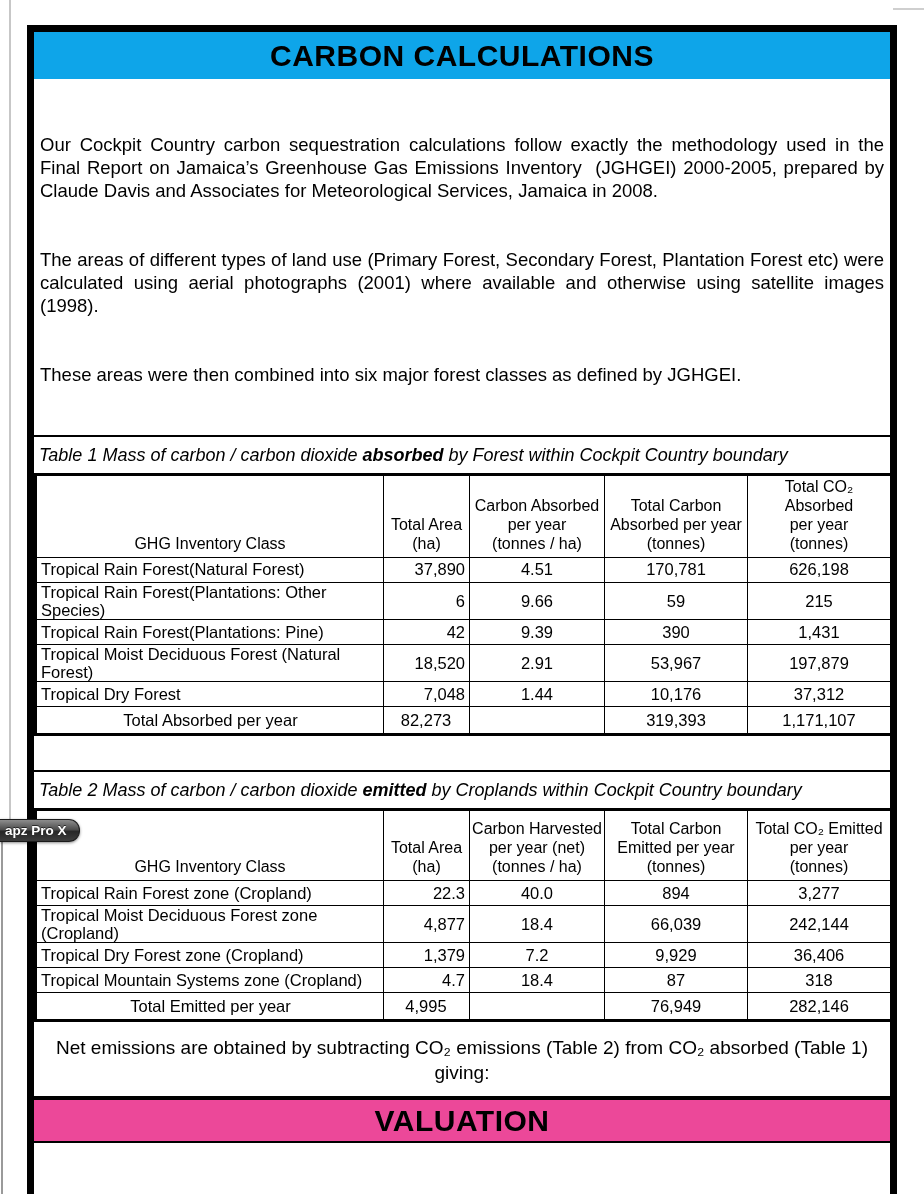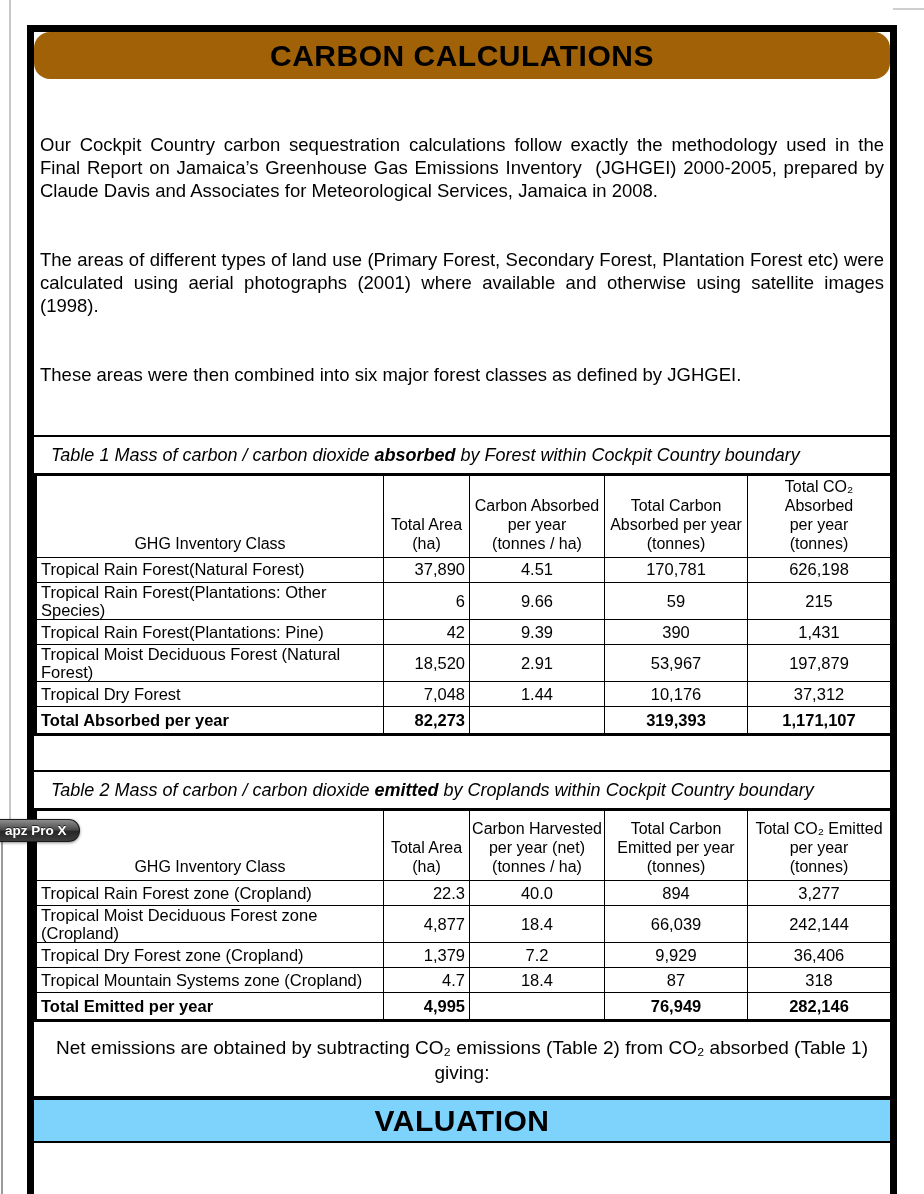--- a/index.html
+++ b/index.html
@@ -19,37 +19,37 @@
   .red-bar{
     height:47px;display:flex;align-items:center;justify-content:center;
     font-weight:bold;font-size:30px;letter-spacing:.5px;
   }
   .intro{padding:8px 6px 3px 6px;font-size:18.5px;line-height:23px;
     text-align:justify;white-space:pre-wrap;}
   .intro p{margin:0;}
 
   .caption{
     border-top:2px solid #000;font-style:italic;font-size:18px;
-    padding:8px 4px 7px 17px;
+    padding:8px 4px 7px 5px;
   }
   .caption-t2{margin-top:34px;}
 
   table{border-collapse:collapse;width:100%;table-layout:fixed;
     border:3px solid #000;font-size:16.5px;}
   th,td{border:1px solid #000;overflow:hidden;}
   thead th{
     vertical-align:bottom;text-align:center;font-weight:normal;
     height:64px;padding:2px 2px 3px 2px;line-height:1.18;font-size:16px;
     white-space:pre-line;
   }
   tbody td{height:24px;padding:0 3px;line-height:1.1;}
   td.c0{text-align:left;padding-left:4px;}
   td.c1{text-align:right;padding-right:4px;}
   td.c2,td.c3,td.c4{text-align:center;}
-  tr.total-row td{font-weight:bold;height:26px;}
+  tr.total-row td{font-weight:normal;height:26px;text-align:center;}
 
   .net{text-align:center;padding:13px 4px 11px 4px;font-size:19px;line-height:25px;}
   .net-line2{font-weight:bold;}
 
   .green-bar{
     border-top:4px solid #000;border-bottom:2px solid #000;
     height:41px;display:flex;align-items:center;justify-content:center;
     font-weight:bold;font-size:30px;letter-spacing:.5px;
   }
 
@@ -69,21 +69,21 @@
 </style>
 </head>
 <body>
 
 <div class="edge-v"></div>
 <div class="edge-v2"></div>
 <div class="edge-h"></div>
 
 <div class="frame">
 
-  <div class="red-bar" style="background-color: #a16207; border-radius: 16px;">
+  <div class="red-bar" style="background-color: #0ea5e9;">
     <span>CARBON CALCULATIONS</span>
   </div>
 
   <div class="intro">
     <p>Our Cockpit Country carbon sequestration calculations follow exactly the methodology used in the Final Report on Jamaica’s Greenhouse Gas Emissions Inventory  (JGHGEI) 2000-2005, prepared by Claude Davis and Associates for Meteorological Services, Jamaica in 2008.</p>
     <p>The areas of different types of land use (Primary Forest, Secondary Forest, Plantation Forest etc) were calculated using aerial photographs (2001) where available and otherwise using satellite images (1998).</p>
     <p>These areas were then combined into six major forest classes as defined by JGHGEI.</p>
   </div>
 
   <div class="caption"><span>Table 1  Mass of carbon / carbon dioxide </span><span class="seg-b">absorbed</span><span> by Forest within Cockpit Country boundary</span></div>
@@ -220,21 +220,21 @@
           <td class="c3">76,949</td>
           <td class="c4">282,146</td>
         </tr>
       </tbody>
   </table>
 
   <div class="net">
     <div>Net emissions are obtained by subtracting CO₂ emissions (Table 2) from CO₂ absorbed (Table 1) giving:</div>
   </div>
 
-  <div class="green-bar" style="background-color: #7dd3fc;">
+  <div class="green-bar" style="background-color: #ec4899;">
     <span>VALUATION</span>
   </div>
 
   <div class="valuation">
     
     
     
     
   </div>
 

